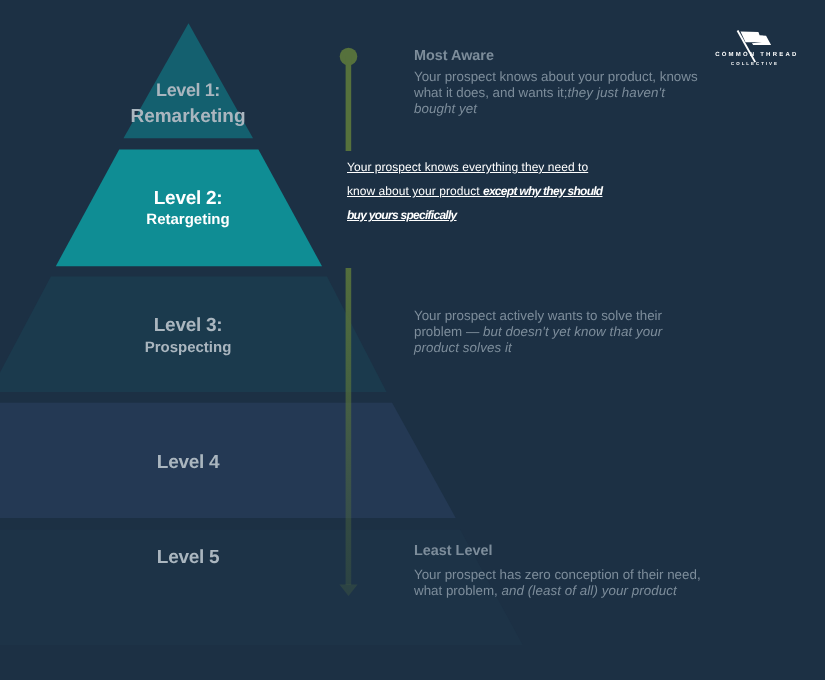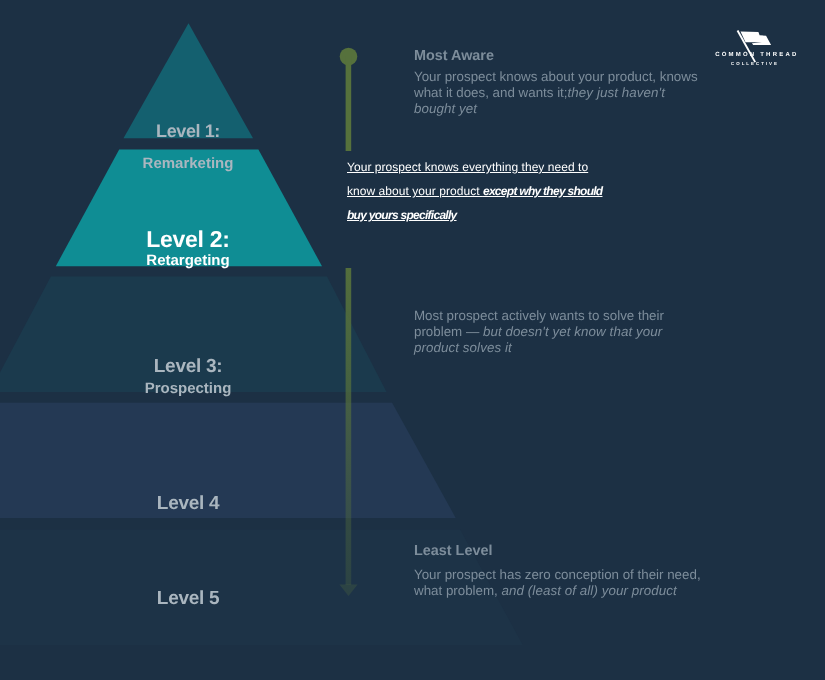--- a/index.html
+++ b/index.html
@@ -7,37 +7,37 @@
     width:825px;height:680px;overflow:hidden;
     background:var(--bg,#1c3044);
     font-family:"Liberation Sans", sans-serif;
     -webkit-font-smoothing:antialiased;
     text-rendering:geometricPrecision;
   }
   #stage{position:relative;width:825px;height:680px;}
   svg.shapes{position:absolute;left:0;top:0;width:825px;height:680px;}
 
   .lvl-label{position:absolute;text-align:center;color:var(--label,#aab6bf);}
-  .lvl-title{font-weight:bold;letter-spacing:.2px;margin-top:41px;}
+  .lvl-title{font-weight:bold;letter-spacing:.2px;}
   .lvl-sub{font-weight:bold;}
 
   .desc{position:absolute;color:var(--muted,#7d8d9b);}
   .desc .hd{font-weight:bold;color:var(--muted,#7d8d9b);display:block;}
   .desc .bd{display:block;}
   .desc i{font-style:italic;}
 
   .callout{position:absolute;color:var(--bright,#ffffff);}
   .callout i{font-style:italic;font-weight:bold;letter-spacing:-0.72px;}
 
   
   .l1{left:88px;top:78.6px;width:200px;}
   .l1 .lvl-title{font-size:18px;line-height:22px;letter-spacing:-0.4px;}
-  .l1 .lvl-sub{font-size:15px;line-height:20px;margin-top:12px;}
+  .l1 .lvl-sub{font-size:19px;line-height:20px;margin-top:6px;}
   .l2{left:88px;top:186.5px;width:200px;color:var(--bright,#ffffff);}
-  .l2 .lvl-title{font-size:23px;line-height:23px;letter-spacing:-0.3px;}
+  .l2 .lvl-title{font-size:19px;line-height:23px;letter-spacing:-0.3px;}
   .l2 .lvl-sub{font-size:15px;line-height:21px;margin-top:-1px;}
   .l3{left:88px;top:314px;width:200px;}
   .l3 .lvl-title{font-size:19px;line-height:23px;letter-spacing:-0.3px;}
   .l3 .lvl-sub{font-size:15px;line-height:21px;}
   .l4{left:88px;top:451px;width:200px;}
   .l4 .lvl-title{font-size:19px;line-height:23px;letter-spacing:-0.3px;}
   .l5{left:88px;top:546px;width:200px;}
   .l5 .lvl-title{font-size:19px;line-height:23px;letter-spacing:-0.3px;}
 
   .desc{font-size:13.35px;line-height:16px;}
@@ -111,21 +111,21 @@
   <div class="desc d1">
     <div class="hd">Most Aware</div>
     <div class="bd">
       <div class="tl"><span>Your prospect knows about your product, knows</span></div>
       <div class="tl"><span>what it does, and wants it;</span><i>they just haven't</i></div>
       <div class="tl"><i>bought yet</i></div>
     </div>
   </div>
   <div class="desc d2">
     <div class="bd">
-      <div class="tl"><span>Most prospect actively wants to solve their</span></div>
+      <div class="tl"><span>Your prospect actively wants to solve their</span></div>
       <div class="tl"><span>problem — </span><i>but doesn't yet know that your</i></div>
       <div class="tl"><i>product solves it</i></div>
     </div>
   </div>
   <div class="desc d4">
     <div class="hd">Least Level</div>
     <div class="bd">
       <div class="tl"><span>Your prospect has zero conception of their need,</span></div>
       <div class="tl"><span>what problem, </span><i>and (least of all) your product</i></div>
     </div>

